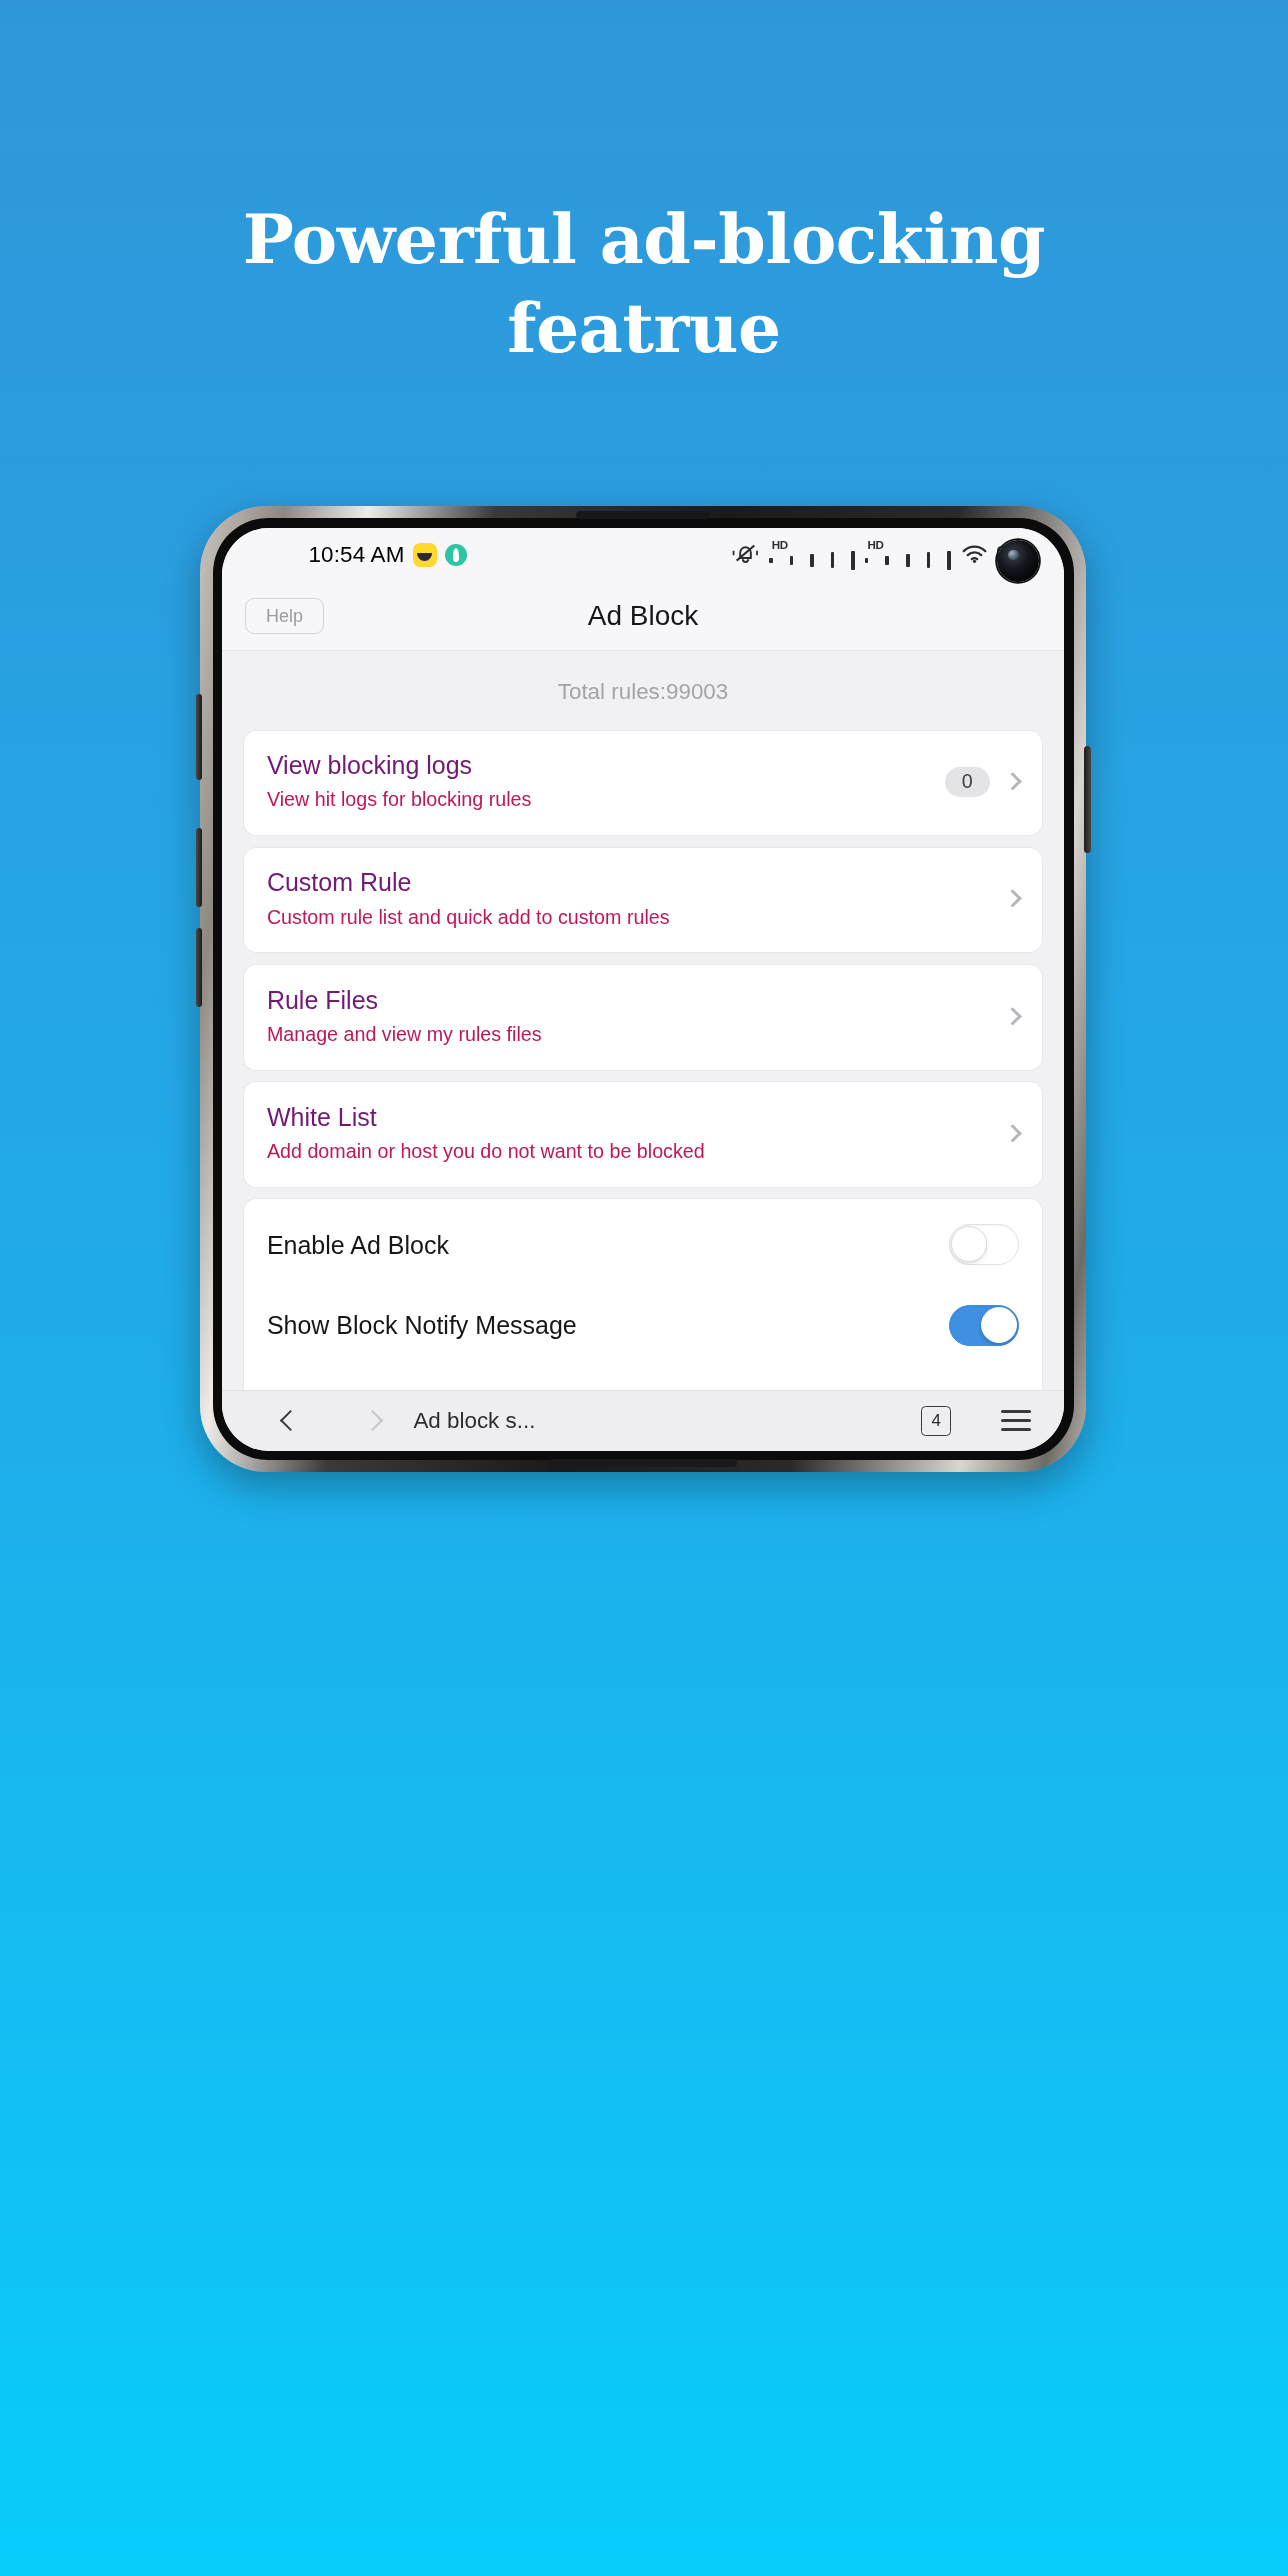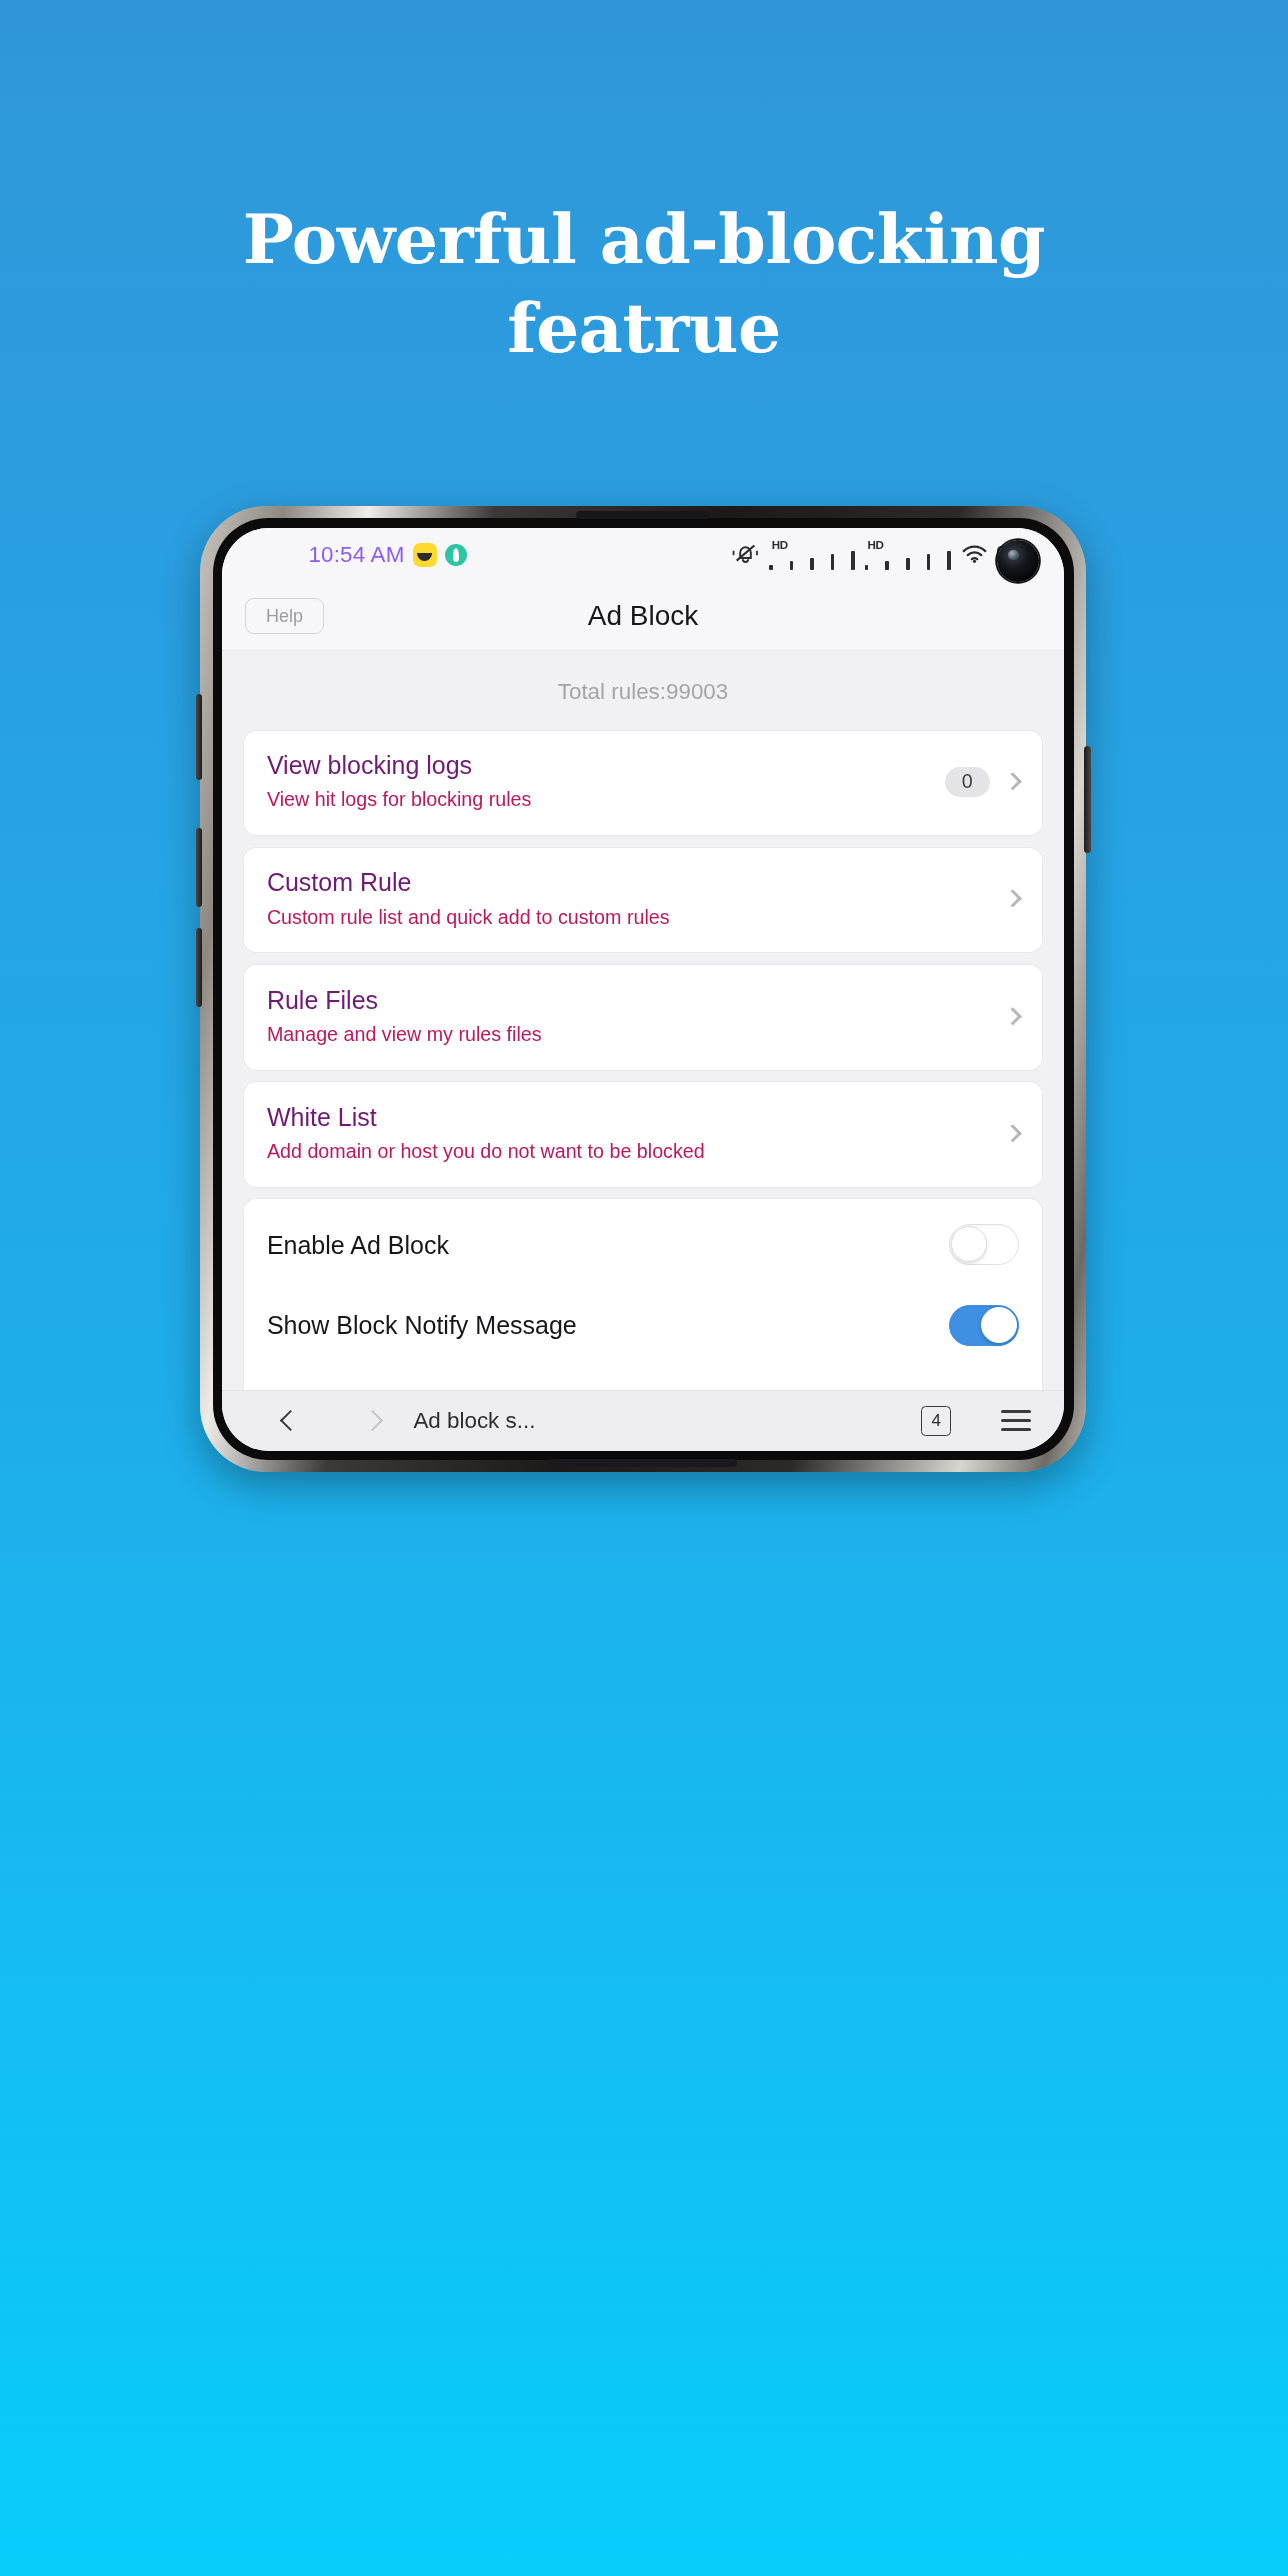--- a/index.html
+++ b/index.html
@@ -114,21 +114,21 @@
     padding: 0 27px 0 23px;
   }
   .sb-left {
     display: flex;
     align-items: center;
     gap: 8px;
     margin-left: 63px;
   }
   .sb-time {
     font-size: 22.4px;
-    color: #8b5cf6;
+    color: #000000;
     letter-spacing: 0.2px;
   }
   .sb-emoji {
     width: 24px; height: 24px;
     border-radius: 7.2px;
     background: #ffd92e;
     position: relative;
     display: inline-block;
   }
   .sb-emoji::after {
@@ -156,21 +156,21 @@
 
   .sb-right {
     margin-left: auto;
     display: flex;
     align-items: center;
     gap: 9.8px;
     position: relative;
     padding-right: 7.2px;
   }
   .sb-icon { display: block; }
-  .sig-group { display: flex; align-items: flex-end; gap: 17px; position: relative; padding-top: 10.7px; }
+  .sig-group { display: flex; align-items: center; gap: 17px; position: relative; padding-top: 10.7px; }
   .sig-hd {
     position: absolute;
     top: -1.8px; left: 2.7px;
     font-size: 11.6px;
     font-weight: 700;
     color: #2d2d30;
     letter-spacing: -0.3px;
   }
   .sig-bar { width: 3.6px; background: #2d2d30; border-radius: 0.9px; }
   .sig-bar.s1 { height: 5.4px; }

